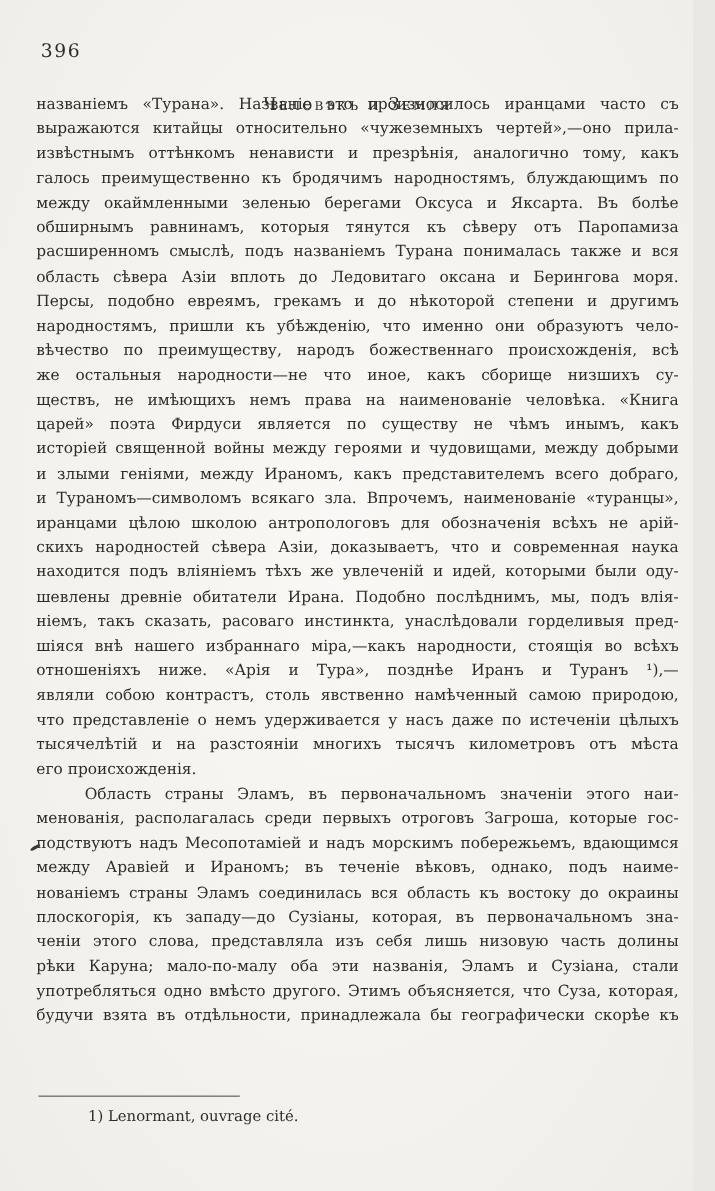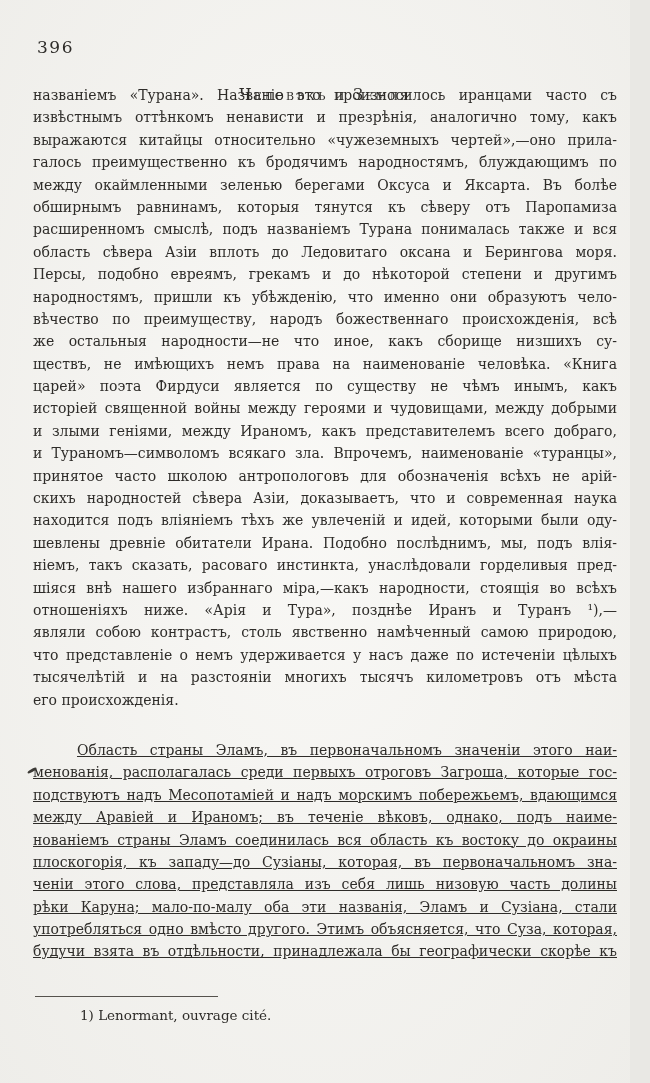--- a/index.html
+++ b/index.html
@@ -38,21 +38,21 @@
   .para .line{
     height:22.4px;line-height:22.4px;
     font-size:14px;
     text-align:justify;
     text-align-last:justify;
     overflow:hidden;
     white-space:normal;
   }
   
   .para.ends .line:last-child{text-align-last:left;}
-  .para + .para{margin-top:28px;text-decoration:underline;}
+  .para + .para{}
   .para.indent-first .line:first-child{text-indent:44px;}
   .margin-mark{
     position:absolute;left:27px;top:769px;
     width:10px;height:3px;
     background:#3c3a36;
     border-radius:60% 40% 50% 50%;
     transform:rotate(-28deg);
   }
   .footnote{
     position:absolute;left:33px;top:996px;width:584px;
@@ -74,37 +74,37 @@
 
 <div class="page">
 
   <div class="page-number">396</div>
 
   <div class="running-title">Человѣкъ и Земля</div>
 
   <div class="content">
     <div class="para ends">
         <div class="line">названіемъ «Турана». Названіе это произносилось иранцами часто съ</div>
+        <div class="line">выражаются китайцы относительно «чужеземныхъ чертей»,—оно прила-</div>
         <div class="line">извѣстнымъ оттѣнкомъ ненависти и презрѣнія, аналогично тому, какъ</div>
-        <div class="line">выражаются китайцы относительно «чужеземныхъ чертей»,—оно прила-</div>
         <div class="line">галось преимущественно къ бродячимъ народностямъ, блуждающимъ по</div>
         <div class="line">между окаймленными зеленью берегами Оксуса и Яксарта. Въ болѣе</div>
         <div class="line">обширнымъ равнинамъ, которыя тянутся къ сѣверу отъ Паропамиза</div>
         <div class="line">расширенномъ смыслѣ, подъ названіемъ Турана понималась также и вся</div>
         <div class="line">область сѣвера Азіи вплоть до Ледовитаго оксана и Берингова моря.</div>
         <div class="line">Персы, подобно евреямъ, грекамъ и до нѣкоторой степени и другимъ</div>
         <div class="line">народностямъ, пришли къ убѣжденію, что именно они образуютъ чело-</div>
         <div class="line">вѣчество по преимуществу, народъ божественнаго происхожденія, всѣ</div>
         <div class="line">же остальныя народности—не что иное, какъ сборище низшихъ су-</div>
         <div class="line">ществъ, не имѣющихъ немъ права на наименованіе человѣка. «Книга</div>
         <div class="line">царей» поэта Фирдуси является по существу не чѣмъ инымъ, какъ</div>
         <div class="line">исторіей священной войны между героями и чудовищами, между добрыми</div>
         <div class="line">и злыми геніями, между Ираномъ, какъ представителемъ всего добраго,</div>
         <div class="line">и Тураномъ—символомъ всякаго зла. Впрочемъ, наименованіе «туранцы»,</div>
-        <div class="line">принятое часто школою антропологовъ для обозначенія всѣхъ не арій-</div>
+        <div class="line">иранцами цѣлою школою антропологовъ для обозначенія всѣхъ не арій-</div>
         <div class="line">скихъ народностей сѣвера Азіи, доказываетъ, что и современная наука</div>
         <div class="line">находится подъ вліяніемъ тѣхъ же увлеченій и идей, которыми были оду-</div>
         <div class="line">шевлены древніе обитатели Ирана. Подобно послѣднимъ, мы, подъ влія-</div>
         <div class="line">ніемъ, такъ сказать, расоваго инстинкта, унаслѣдовали горделивыя пред-</div>
         <div class="line">шіяся внѣ нашего избраннаго міра,—какъ народности, стоящія во всѣхъ</div>
         <div class="line">отношеніяхъ ниже. «Арія и Тура», позднѣе Иранъ и Туранъ ¹),—</div>
         <div class="line">являли собою контрастъ, столь явственно намѣченный самою природою,</div>
         <div class="line">что представленіе о немъ удерживается у насъ даже по истеченіи цѣлыхъ</div>
         <div class="line">тысячелѣтій и на разстояніи многихъ тысячъ километровъ отъ мѣста</div>
         <div class="line">его происхожденія.</div>

